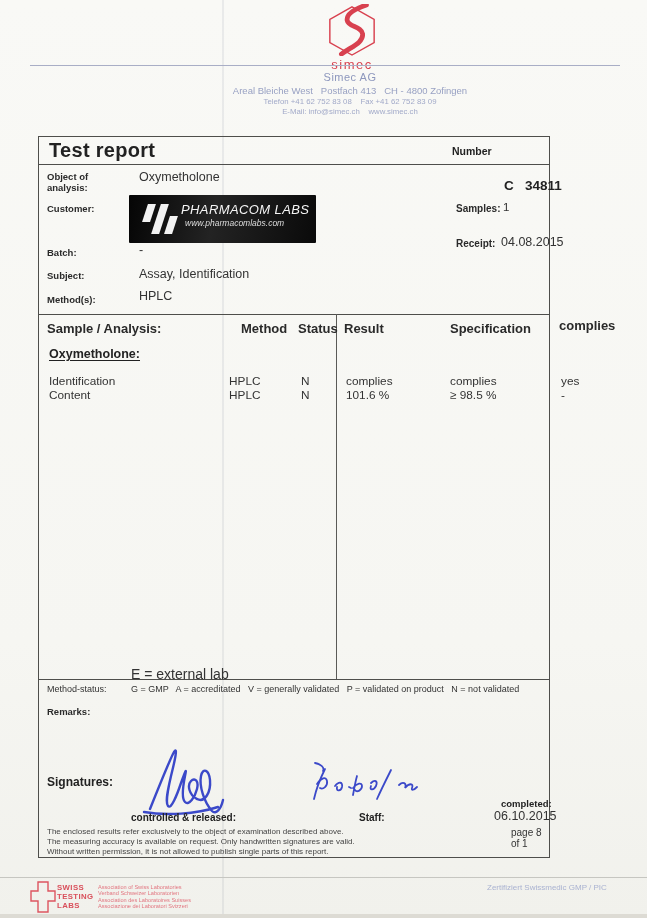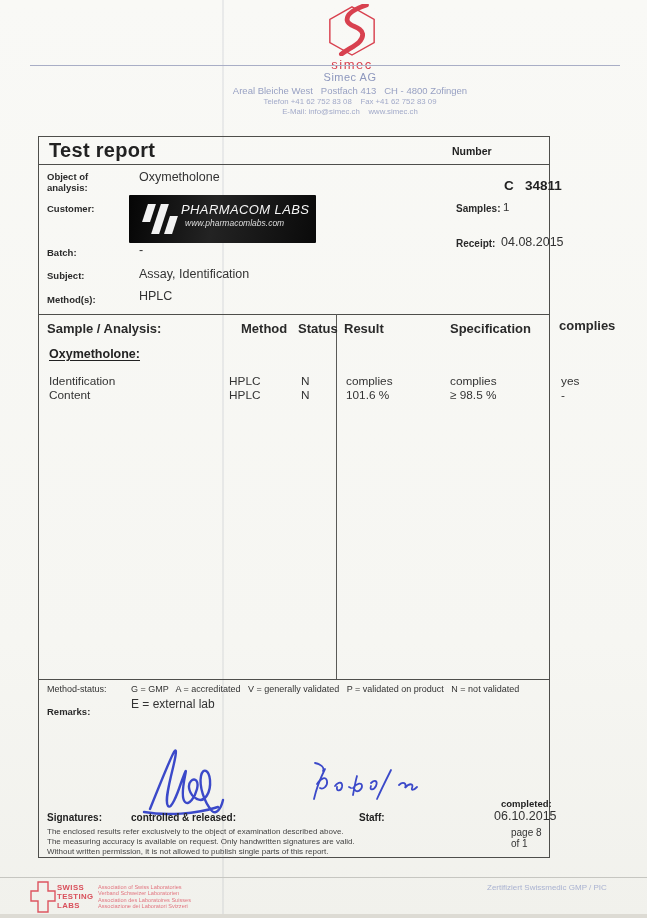--- a/index.html
+++ b/index.html
@@ -69,26 +69,26 @@
   .th-complies { left:520px; top:181px; }
 
   .group-title { left:10px; top:210px; font-size:12.5px; font-weight:bold; color:#222; text-decoration:underline; text-underline-offset:2px; }
   .cell { font-size:11.8px; color:#333; }
   .r1 { top:237px; } .r2 { top:251px; }
   .c-analysis { left:10px; } .c-method { left:190px; } .c-status { left:262px; }
   .c-result { left:307px; } .c-spec { left:411px; } .c-complies { left:522px; }
 
   .ms-label   { left:8px;  top:547px; font-size:9px; color:#333; }
   .ms-legend1 { left:92px; top:547px; font-size:9px; color:#333; white-space:pre; }
-  .ms-legend2 { left:92px; top:560px; font-size:12px; color:#333; }
+  .ms-legend2 { left:92px; top:529px; font-size:14px; color:#333; }
   .remarks    { left:8px;  top:569px; font-size:9.5px; font-weight:bold; color:#2a2a2a; }
 
   .sig1 { left:95px;  top:608px; }
   .sig2 { left:268px; top:620px; }
-  .signatures-lbl { left:8px;   top:675px; font-size:10px; font-weight:bold; color:#222; }
+  .signatures-lbl { left:8px;   top:638px; font-size:12px; font-weight:bold; color:#222; }
   .controlled-lbl { left:92px;  top:675px; font-size:10px; font-weight:bold; color:#222; }
   .staff-lbl      { left:320px; top:675px; font-size:10px; font-weight:bold; color:#222; }
   .completed-lbl  { left:462px; top:661px; font-size:9.5px; font-weight:bold; color:#222; }
   .completed-val  { left:455px; top:672px; font-size:12.5px; color:#333; }
   .page-lbl       { left:472px; top:690px; font-size:10px; color:#333; }
   .disc { left:8px; font-size:8px; color:#444; }
   .d1 { top:690px; } .d2 { top:700px; } .d3 { top:710px; }
 
   
   .footer-rule { position:absolute; left:0; top:877px; width:647px; height:1px; background:#c6c6c1; }

